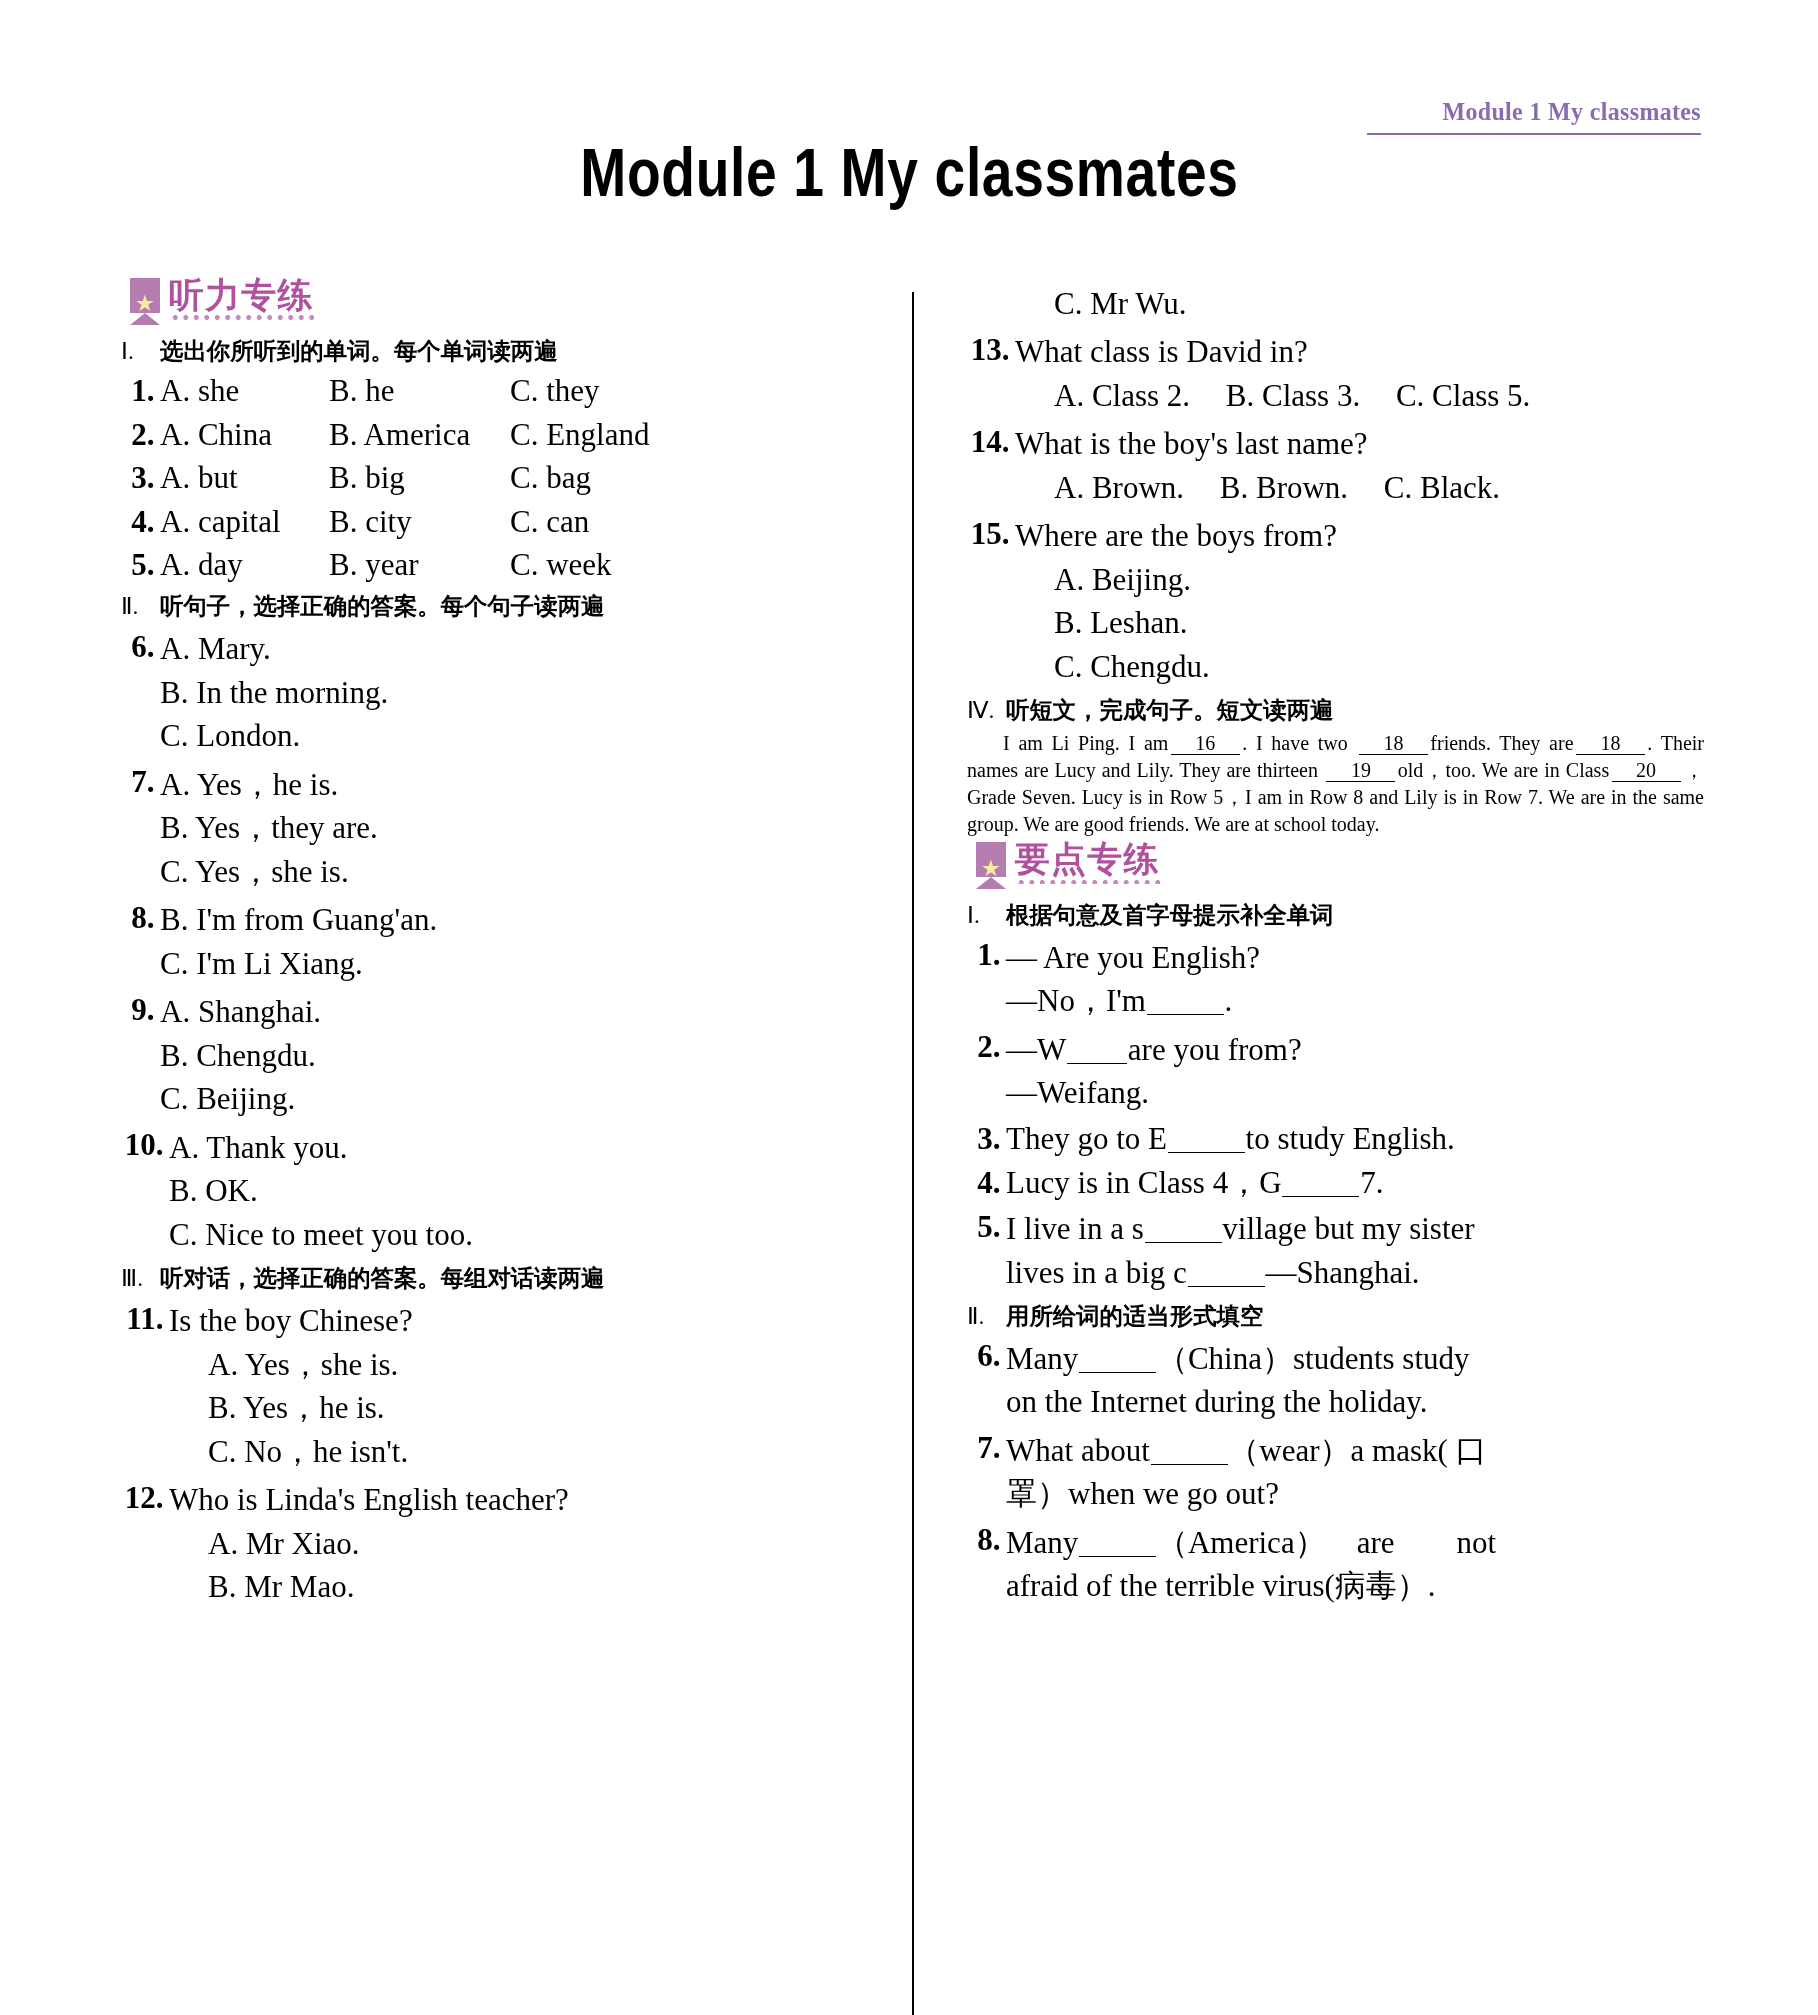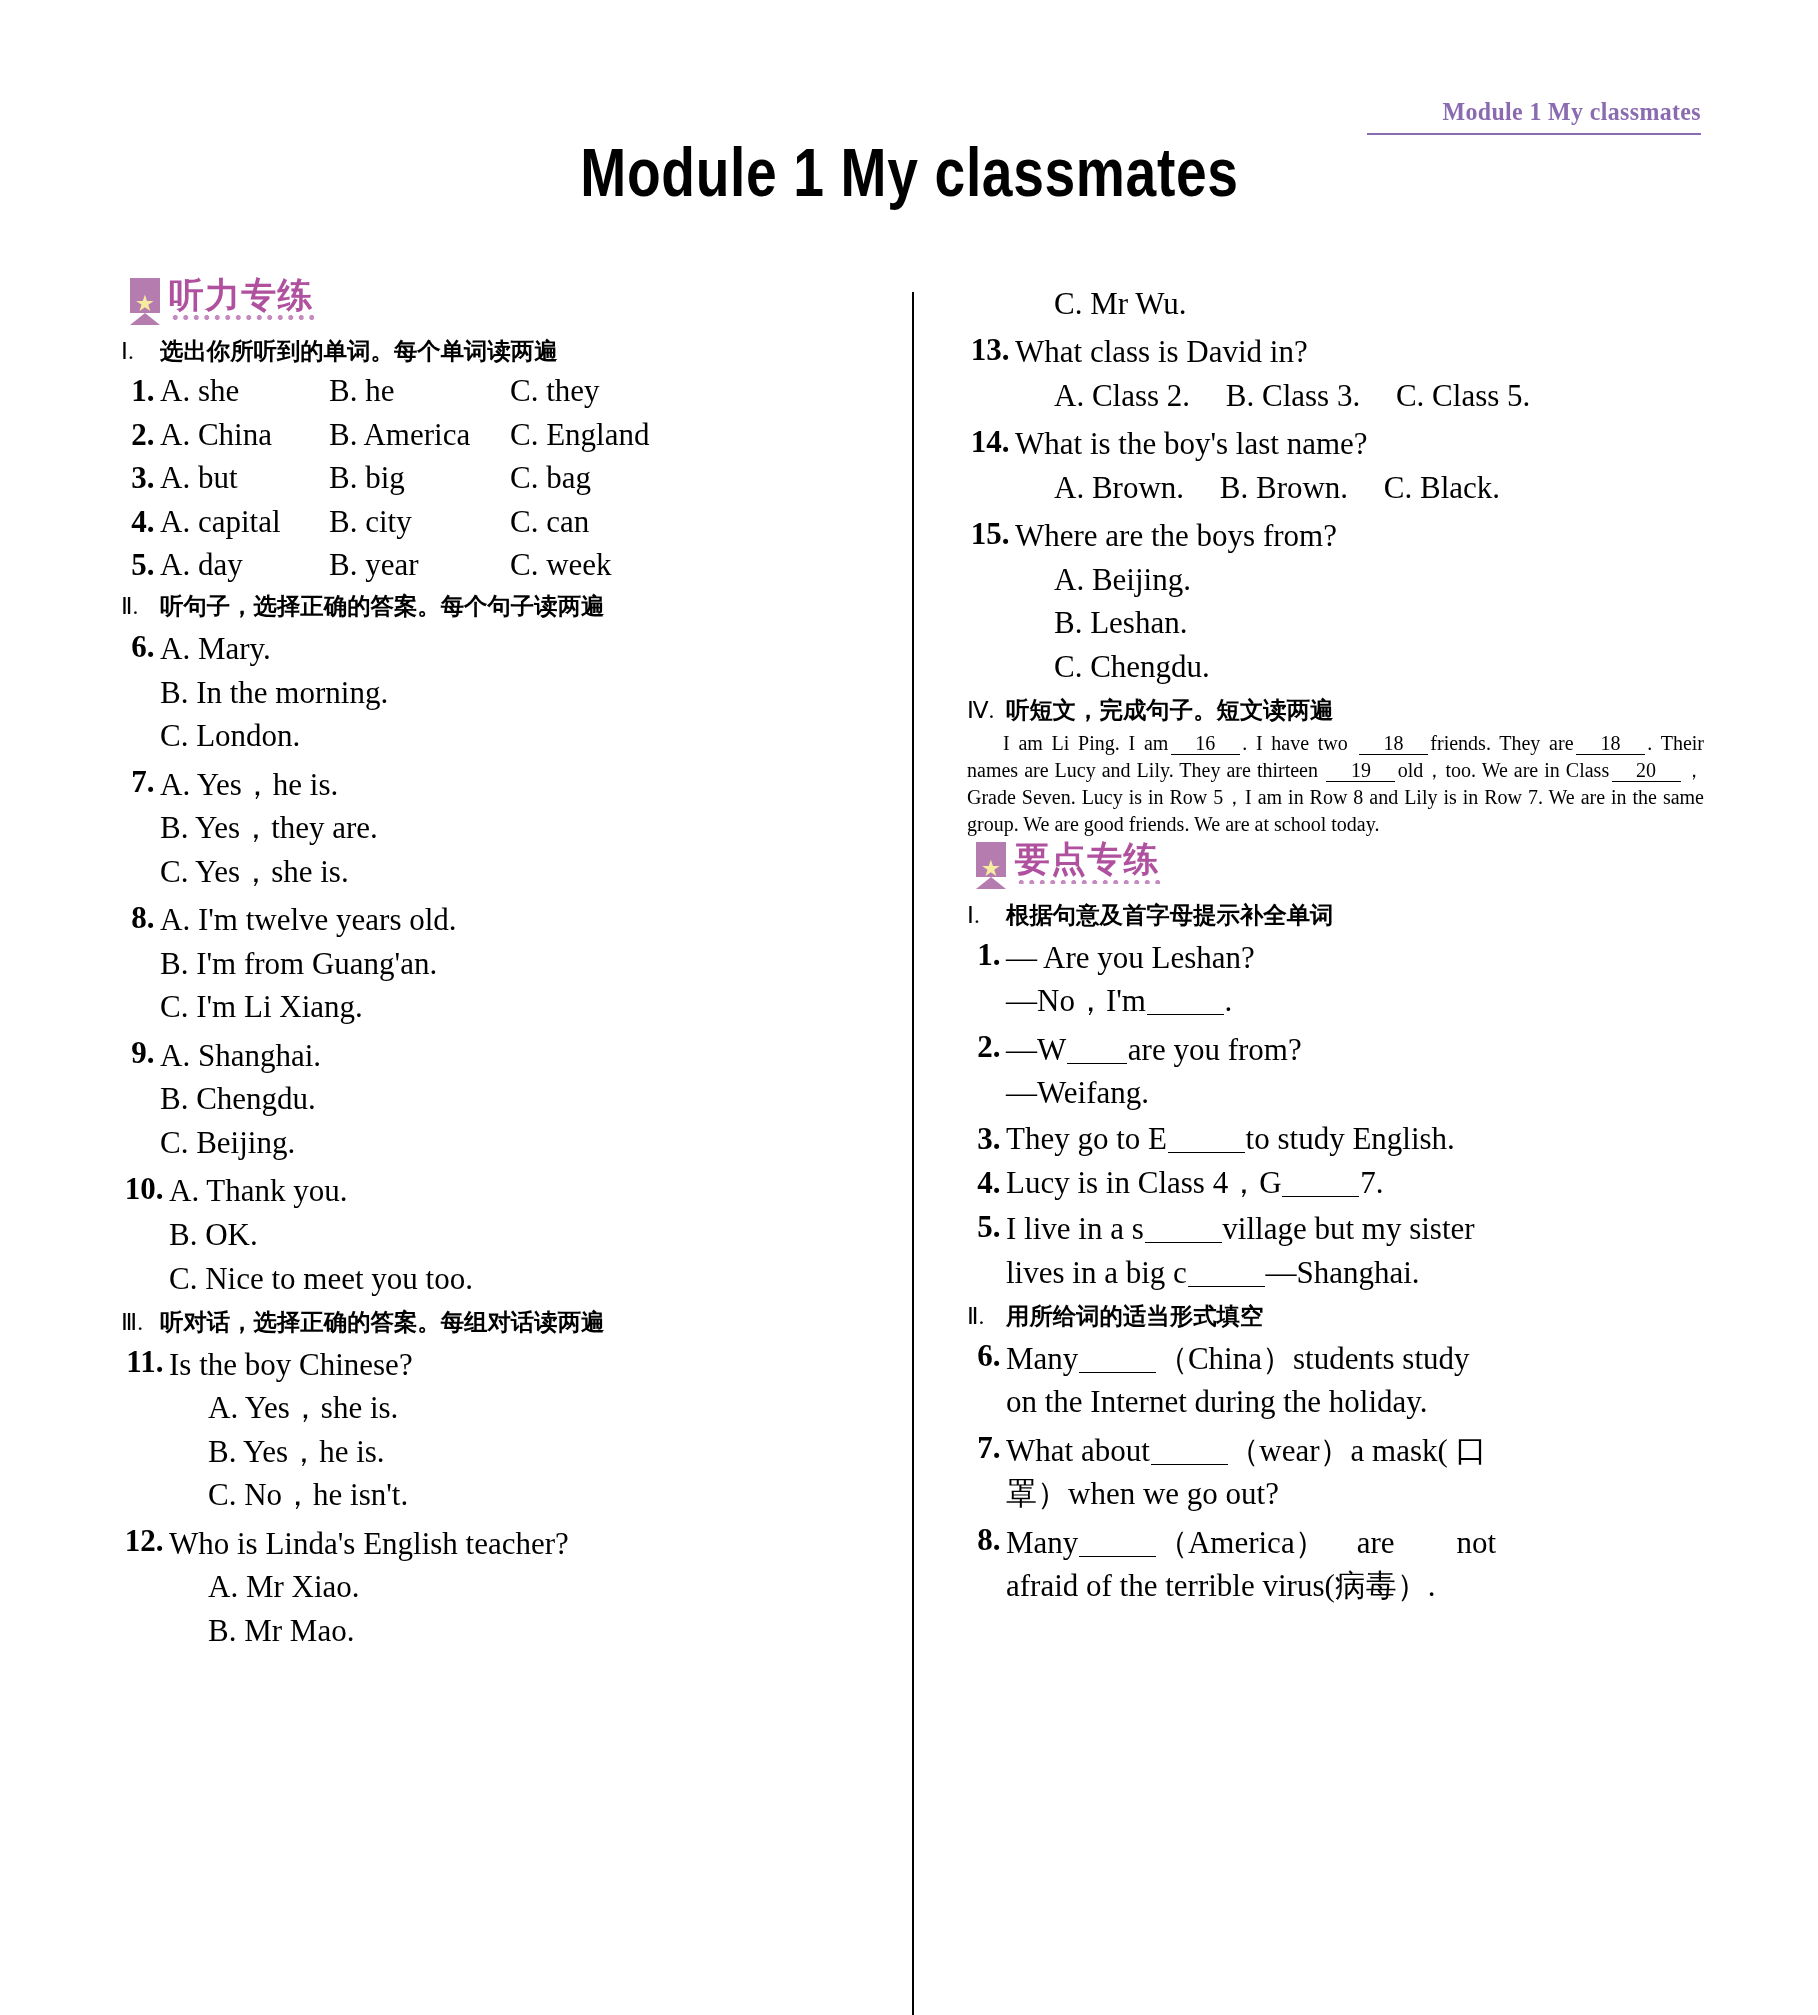--- a/index.html
+++ b/index.html
@@ -307,21 +307,20 @@
       <span class="num">7.</span>
       <span class="body stack">
         <div>A. Yes，he is.</div>
         <div>B. Yes，they are.</div>
         <div>C. Yes，she is.</div>
       </span>
     </div>
     <div class="q">
       <span class="num">8.</span>
       <span class="body stack">
-        <div>A. I'm twelve years old.</div>
         <div>B. I'm from Guang'an.</div>
         <div>C. I'm Li Xiang.</div>
       </span>
     </div>
     <div class="q">
       <span class="num">9.</span>
       <span class="body stack">
         <div>A. Shanghai.</div>
         <div>B. Chengdu.</div>
         <div>C. Beijing.</div>
@@ -426,21 +425,21 @@
     </div>
 
     <div class="sec">
       <span class="rn">Ⅰ.</span>
       <span class="sec-body">根据句意及首字母提示补全单词</span>
     </div>
 
     <div class="q">
       <span class="num">1.</span>
       <span class="body stack">
-        <div>— Are you Leshan?</div>
+        <div>— Are you English?</div>
         <div><span>—No，I'm</span><span class="ul"></span><span>.</span></div>
       </span>
     </div>
 
     <div class="q">
       <span class="num">2.</span>
       <span class="body stack">
         <div><span>—W</span><span class="ul lead"></span><span>are you from?</span></div>
         <div>—Weifang.</div>
       </span>

